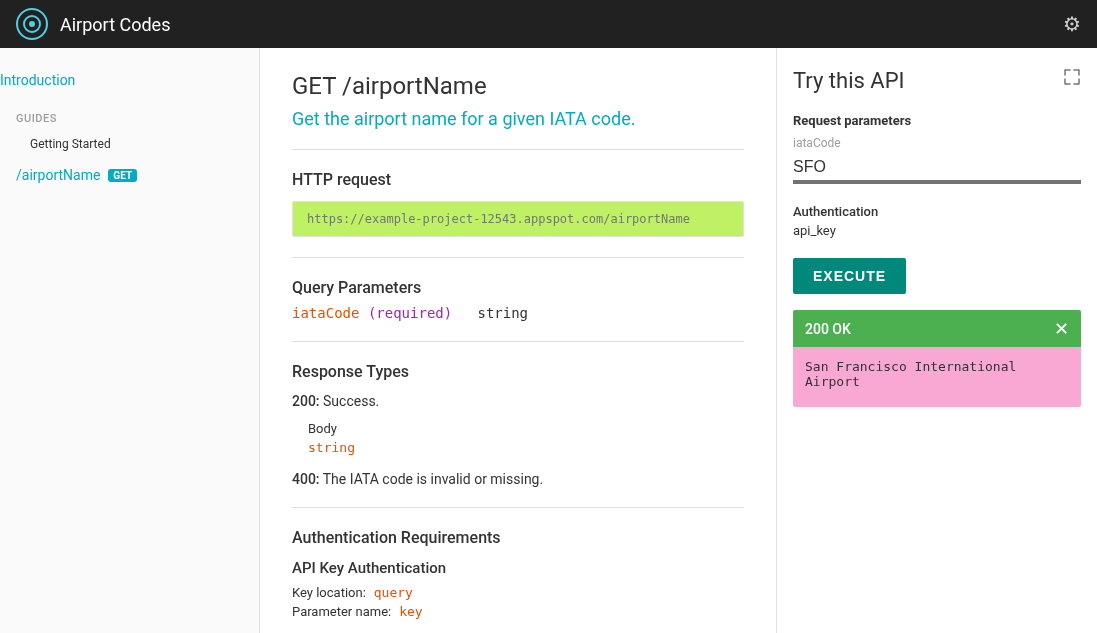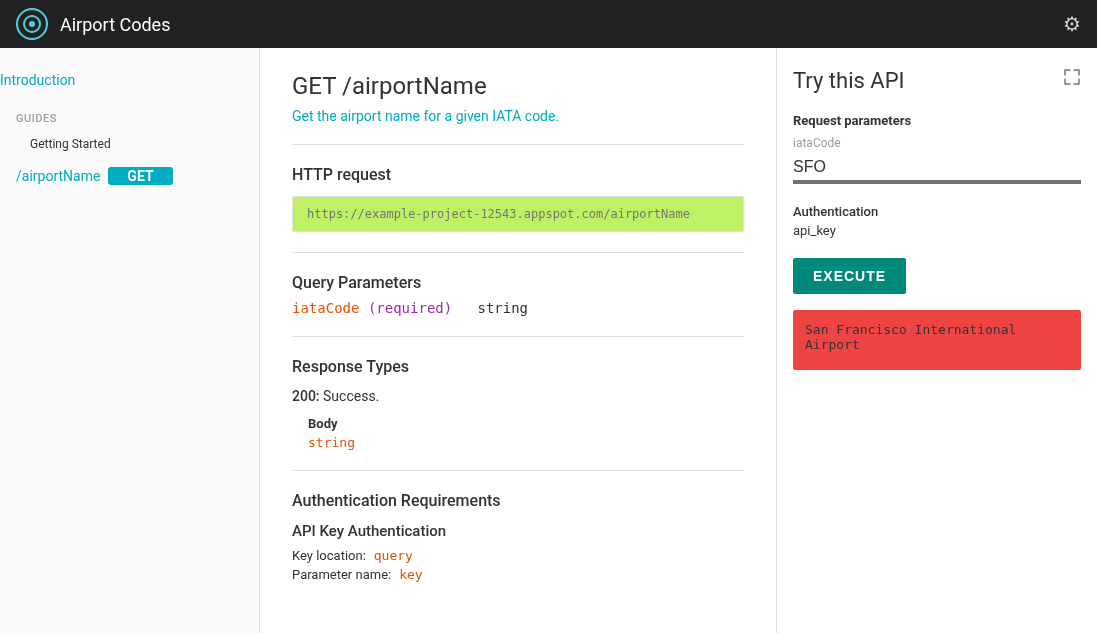--- a/index.html
+++ b/index.html
@@ -62,36 +62,36 @@
       padding: 8px 16px;
       display: flex;
       align-items: center;
       gap: 8px;
       cursor: pointer;
       color: #333;
     }
     .badge-get {
       background: #00acc1;
       color: #fff;
-      font-size: 14px;
+      font-size: 10px;
       font-weight: 700;
-      padding: 1px 19px;
+      padding: 1px 5px;
       border-radius: 3px;
     }
 
     
     .main-content {
       flex: 1;
       background: #fff;
       overflow-y: auto;
       padding: 24px 32px;
       border-right: 1px solid #e0e0e0;
     }
     .endpoint-title { font-size: 24px; font-weight: 400; color: #333; margin-bottom: 8px; }
-    .endpoint-desc { color: #00acc1; font-size: 14px; margin-bottom: 16px; }
+    .endpoint-desc { color: #00acc1; font-size: 18px; margin-bottom: 16px; }
     .section-divider { border: none; border-top: 1px solid #e0e0e0; margin: 20px 0; }
     .section-heading { font-size: 16px; font-weight: 500; color: #333; margin-bottom: 12px; }
     .http-url-box {
       background: #bef264;
       border: 1px solid #e0e0e0;
       padding: 10px 14px;
       font-family: monospace;
       font-size: 12px;
       color: #757575;
       border-radius: 2px;
@@ -99,21 +99,21 @@
     }
     .query-params-section { margin-bottom: 8px; }
     .param-line { font-family: monospace; font-size: 14px; }
     .param-name { color: #e65100; }
     .param-required { color: #9c27b0; }
     .param-type { color: #333; }
     .response-code { font-size: 14px; margin-bottom: 12px; }
     .response-code-num { font-weight: 500; color: #333; }
     .response-code-desc { color: #333; }
     .body-section { margin-left: 16px; margin-bottom: 16px; }
-    .body-label { font-weight: 700; font-size: 13px; color: #333; margin-bottom: 4px; }
+    .body-label { font-weight: 400; font-size: 13px; color: #333; margin-bottom: 4px; }
     .body-type { font-family: monospace; color: #e65100; font-size: 13px; }
 
     .error-code { font-size: 14px; color: #333; margin-bottom: 16px; }
     .error-code-num { font-weight: 500; }
     .error-desc { color: #333; }
     .auth-sub-heading { font-size: 15px; font-weight: 500; margin-bottom: 8px; }
     .auth-row { display: flex; align-items: flex-end; gap: 8px; margin-bottom: 4px; font-size: 13px; color: #333; }
     .auth-label { color: #333; }
     .auth-value { color: #e65100; font-family: monospace; }
 
@@ -165,21 +165,21 @@
       color: #fff;
       padding: 8px 12px;
       display: flex;
       justify-content: space-between;
       align-items: center;
       font-size: 14px;
       font-weight: 500;
     }
     .response-close { cursor: pointer; font-size: 18px; }
     .response-body {
-      background: #ef4444;
+      background: #f9a8d4;
       padding: 12px;
       font-family: monospace;
       font-size: 13px;
       color: #333;
       min-height: 60px;
     }
 
     .req-params-label { font-size: 13px; font-weight: 700; color: #333; margin-bottom: 8px; }
   </style>
 </head>
@@ -235,20 +235,24 @@
     <div class="response-code">
       <span class="response-code-num">200:</span>
       <span class="response-code-desc">Success.</span>
     </div>
 
     <div class="body-section">
       <div class="body-label">Body</div>
       <div class="body-type">string</div>
     </div>
 
+    <div class="error-code">
+      <span class="error-code-num">400:</span>
+      <span class="error-desc">The IATA code is invalid or missing.</span>
+    </div>
 
     <hr class="section-divider">
 
     <div class="section-heading">Authentication Requirements</div>
     <div class="auth-sub-heading">API Key Authentication</div>
     <div class="auth-row">
       <span class="auth-label">Key location:</span>
       <span class="auth-value">query</span>
     </div>
     <div class="auth-row">
@@ -270,17 +274,21 @@
     <div class="req-params-label">Request parameters</div>
     <div class="field-sublabel">iataCode</div>
     <input class="text-input" type="text" value="SFO" style="">
 
     <div class="auth-field-label">Authentication</div>
     <div class="auth-field-value">api_key</div>
 
     <button class="execute-btn">EXECUTE</button>
 
     <div class="response-box">
+      <div class="response-status-bar">
+        <span>200 OK</span>
+        <span class="response-close">✕</span>
+      </div>
       <div class="response-body">San Francisco International Airport</div>
     </div>
   </div>
 
 </div>
 
 </body></html>

